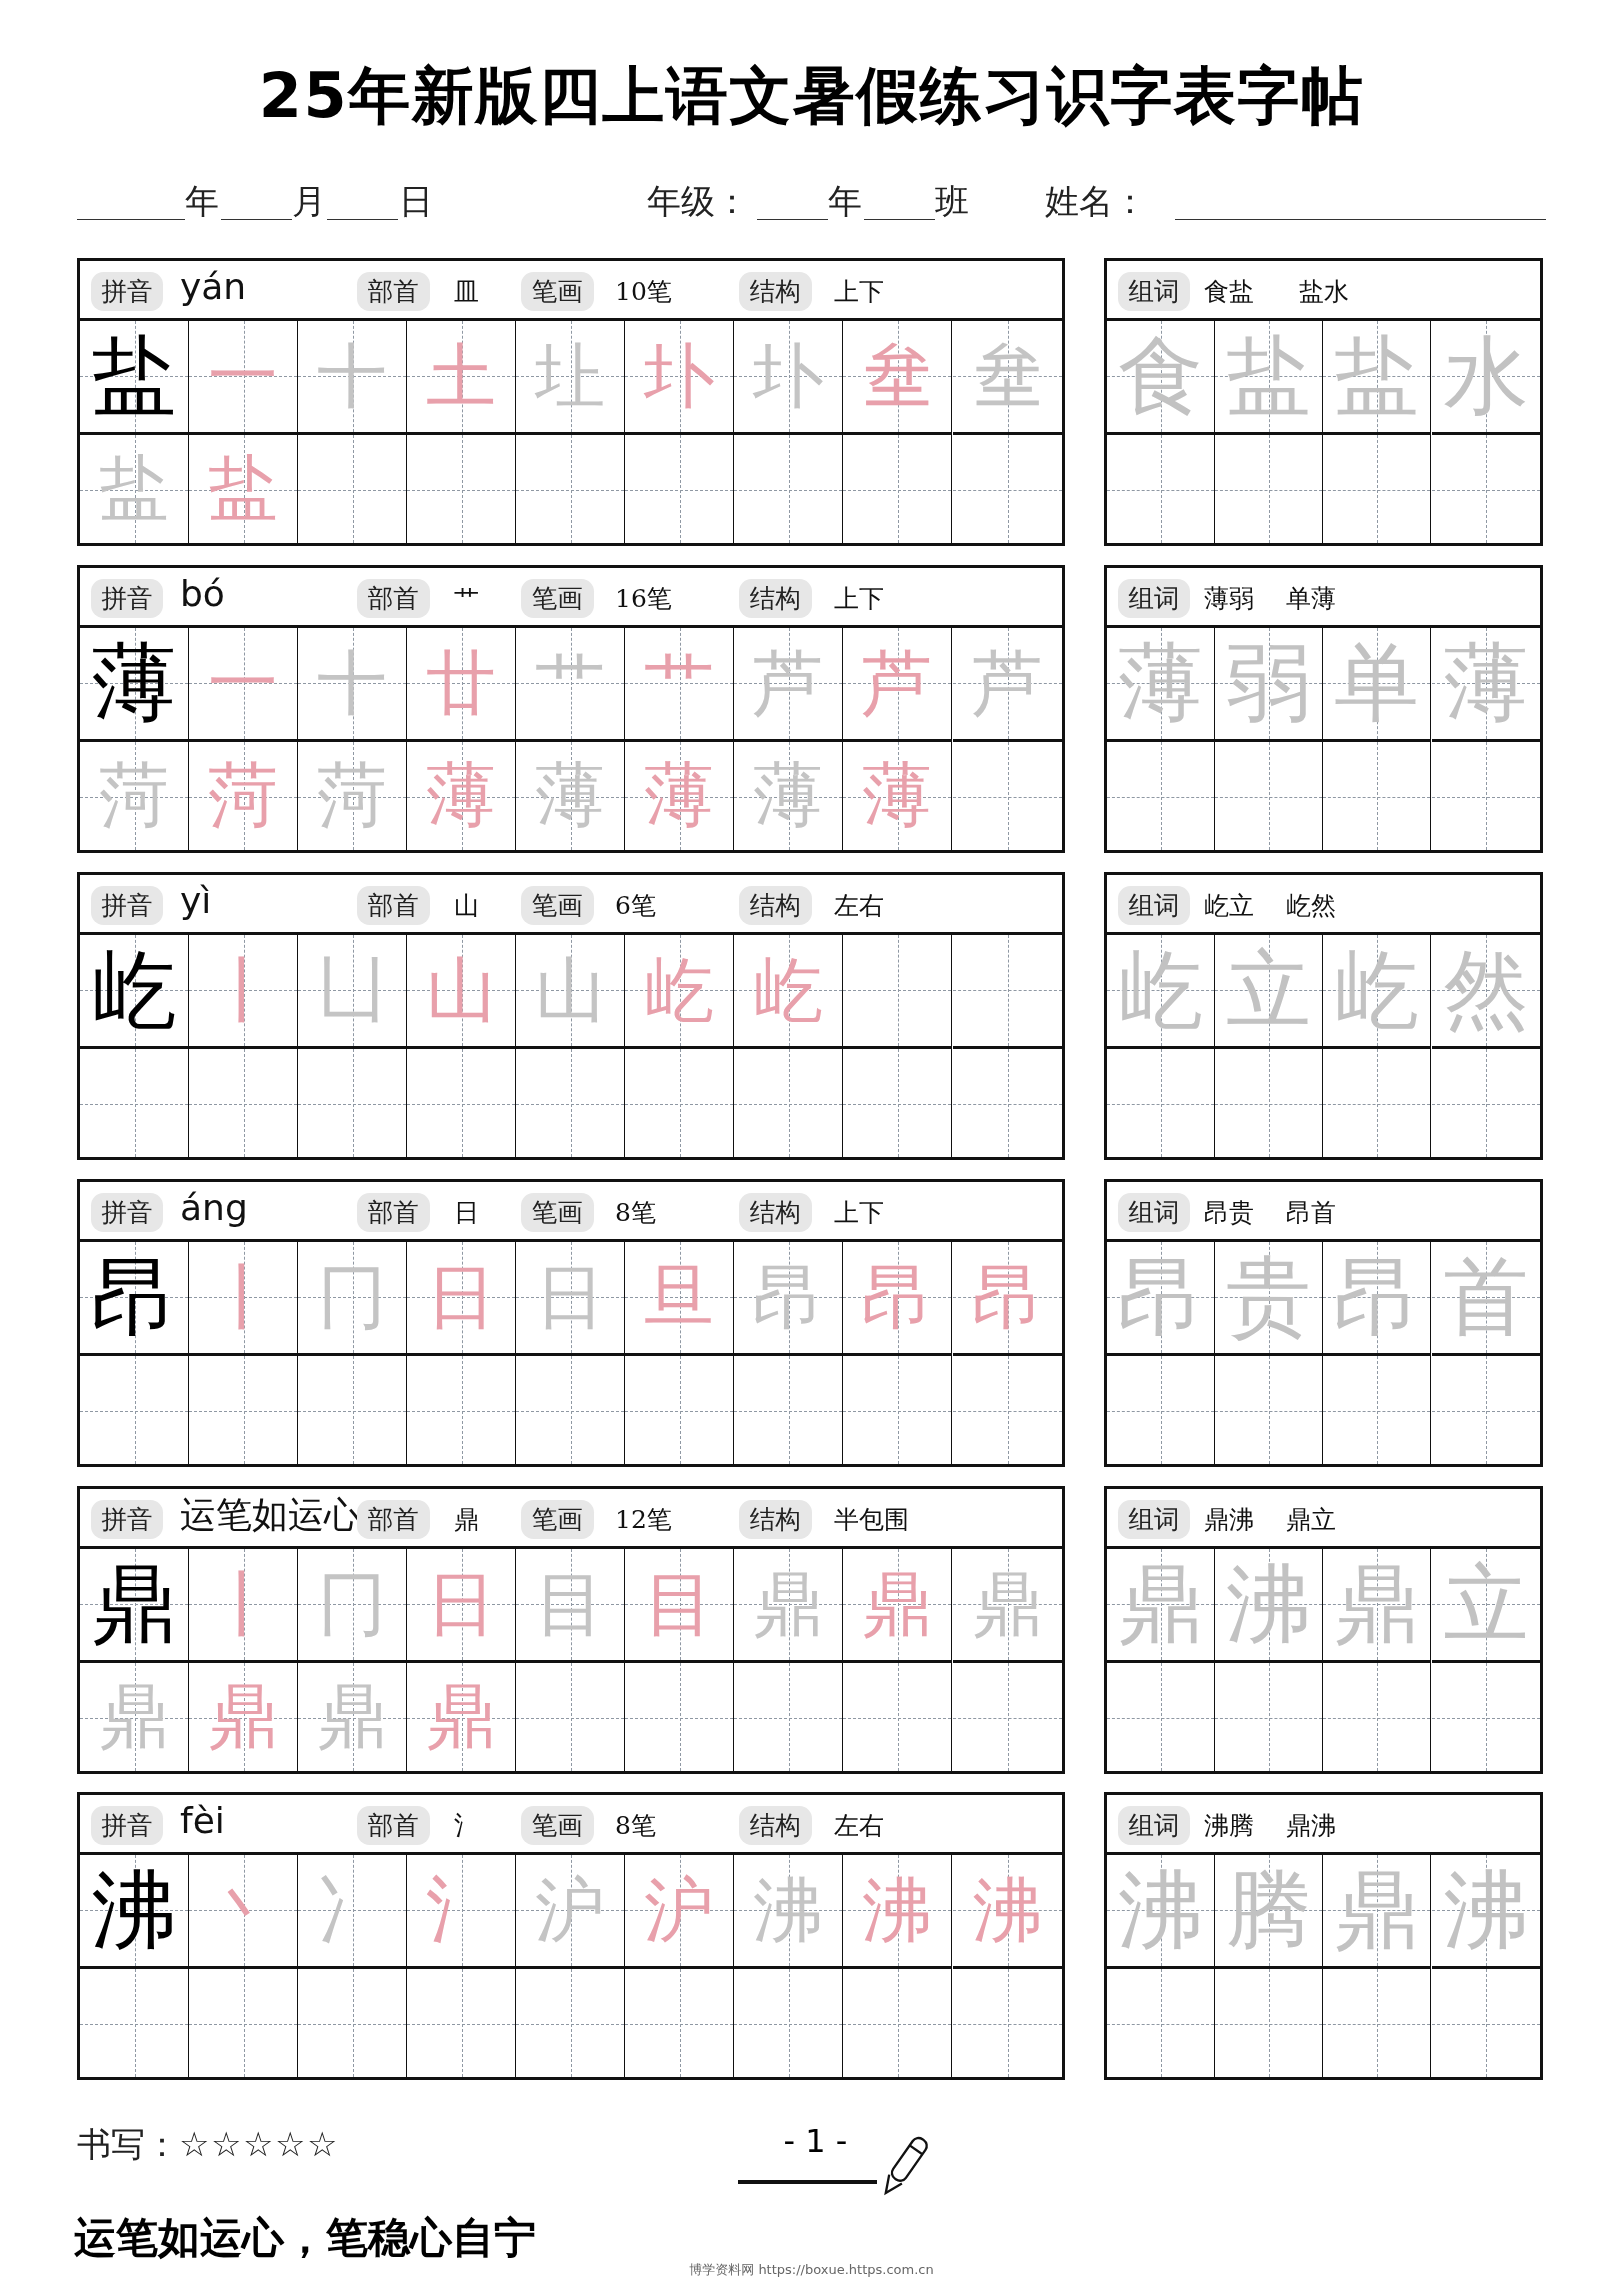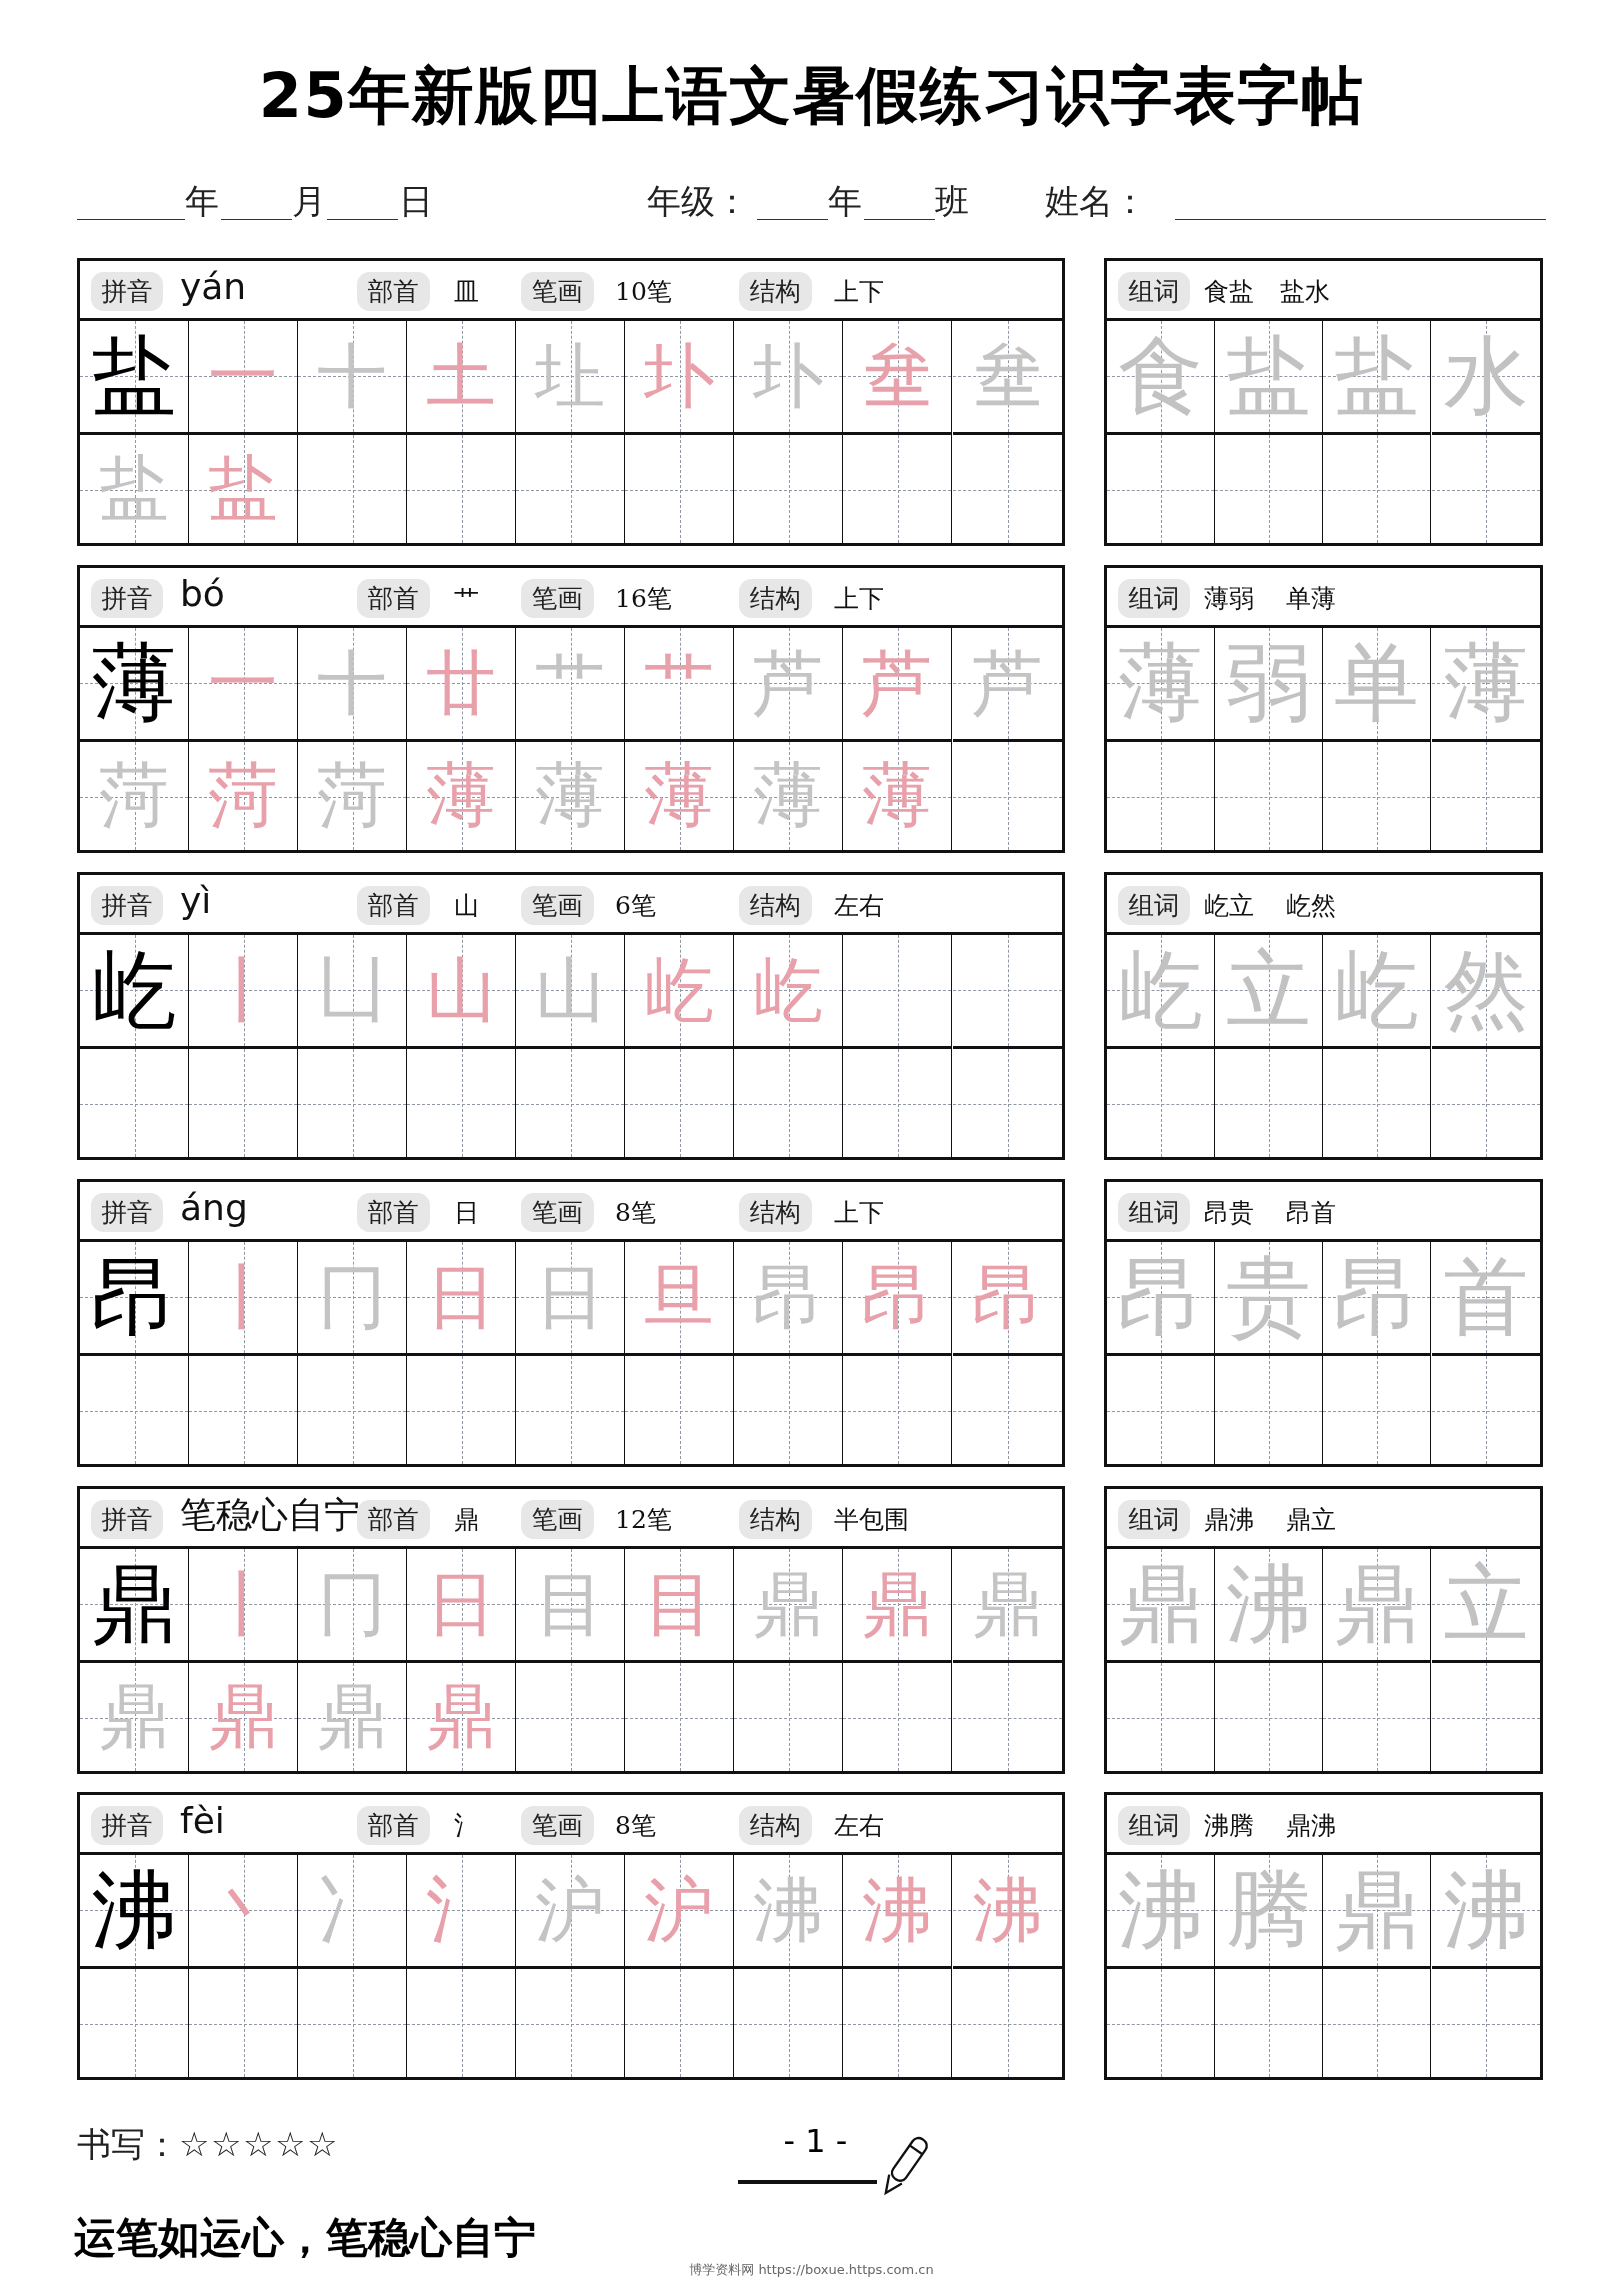--- a/index.html
+++ b/index.html
@@ -181,21 +181,21 @@
       <div class="cell last row2" style="left: 873px; top: 171px; width: 109px; height: 111px;">
         <div class="vguide" style="left:55px"></div>
                           <div class="hguide" style="top:55px"></div>
         <div class="glyph"></div>
       </div>
     </div>
     <div class="box" style="left: 1104px; top: 258px; width: 439px; height: 288px;">
       <div class="hdr">
       <span class="pill" style="left:10.8px">组词</span>
       <span class="hval" style="left:97px">食盐</span>
-      <span class="hval" style="left:173px">盐水</span>
+      <span class="hval" style="left:192px">盐水</span>
       </div>
       <div class="cell" style="left: 0px; top: 60px; width: 108px; height: 111px;">
         <div class="vguide" style="left:54px"></div>
                           <div class="hguide" style="top:55px"></div>
         <div class="glyph word-char">食</div>
       </div>
       <div class="cell" style="left: 108px; top: 60px; width: 108px; height: 111px;">
         <div class="vguide" style="left:54px"></div>
                           <div class="hguide" style="top:55px"></div>
         <div class="glyph word-char">盐</div>
@@ -718,21 +718,21 @@
                           <div class="hguide" style="top:55px"></div>
       </div>
       <div class="cell last row2" style="left: 325px; top: 171px; width: 108px; height: 111px;">
         <div class="vguide" style="left:54px"></div>
                           <div class="hguide" style="top:55px"></div>
       </div>
     </div>
     <div class="box" style="left: 77px; top: 1486px; width: 988px; height: 288px;">
       <div class="hdr">
       <span class="pill" style="left:10.8px">拼音</span>
-      <span class="hval pinyin" style="left:100px">笔稳心自宁</span>
+      <span class="hval pinyin" style="left:100px">运笔如运心</span>
       <span class="pill" style="left:277px">部首</span>
       <span class="hval" style="left:374px">鼎</span>
       <span class="pill" style="left:441px">笔画</span>
       <span class="hval" style="left:535px">12笔</span>
       <span class="pill" style="left:659px">结构</span>
       <span class="hval" style="left:754px">半包围</span>
       </div>
       <div class="cell" style="left: 0px; top: 60px; width: 109px; height: 111px;">
         <div class="vguide" style="left:55px"></div>
                           <div class="hguide" style="top:55px"></div>

